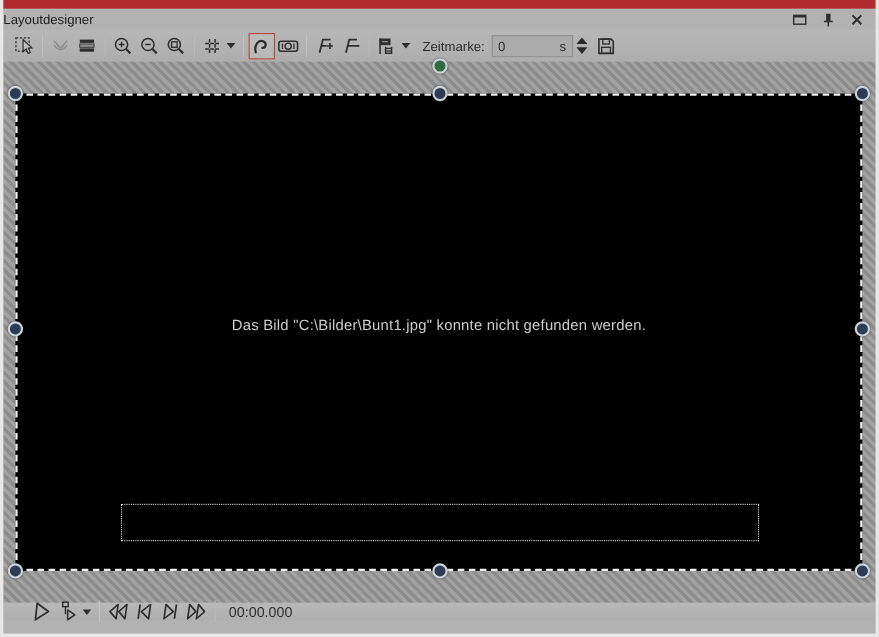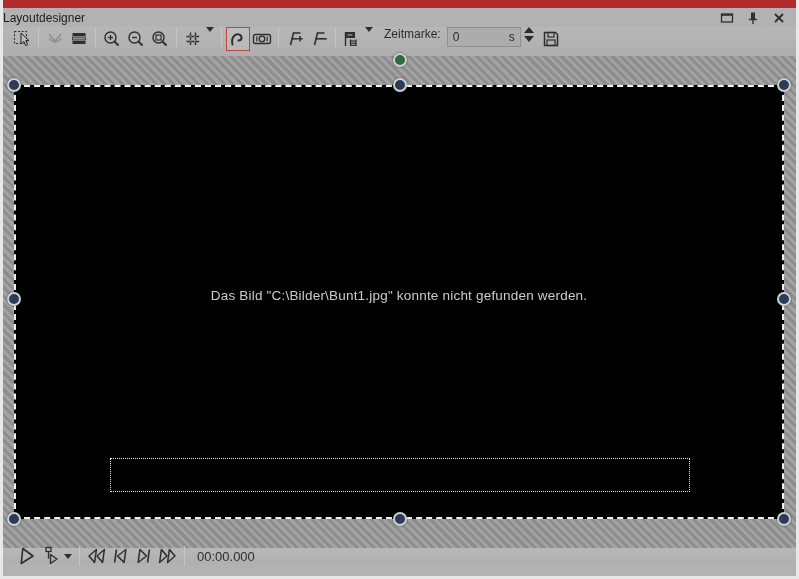--- a/index.html
+++ b/index.html
@@ -13,21 +13,21 @@
   .titlebar {
     position:absolute; left:3px; top:8px; width:793px; height:19px;
     background:#b2b2b2; display:flex; align-items:center;
   }
   .titlebar-text { font-size:12px; color:#1d1d1d; }
   .win-controls { margin-left:auto; display:flex; align-items:center; gap:8px; padding-right:8px; }
   .win-btn { width:18px; height:16px; display:flex; align-items:center; justify-content:center; cursor:default; }
   .toolbar {
     position:absolute; left:3px; top:27px; width:793px; height:29px;
     background:linear-gradient(#b7b7b7,#aeaeae);
-    display:flex; padding-left:7px;
+    display:flex; align-items:center; padding-left:7px;
   }
   .tbtn {
     width:24px; height:24px; display:flex; align-items:center; justify-content:center;
     border:1px solid transparent; flex:0 0 auto;
   }
   .tbtn.active { border:1px solid #b5493e; background:rgba(255,255,255,0.10); }
   .sep { width:1px; height:20px; background:#979797; border-right:1px solid #c6c6c6; margin:0 4px; flex:0 0 auto; }
   .caret { width:0; height:0; border-left:4px solid transparent; border-right:4px solid transparent;
     border-top:5px solid #2e2e2e; margin:0 3px 0 1px; flex:0 0 auto; }
   .tb-label { font-size:12px; color:#2a2a2a; margin:0 6px 0 8px; white-space:nowrap; }
@@ -63,21 +63,21 @@
   .handle {
     position:absolute; width:14px; height:14px; border-radius:50%;
     background:#2c3c54; border:2px solid #ccd2d9; margin:-7px 0 0 -7px;
     box-shadow:0 0 2px rgba(0,0,0,0.6);
   }
   .handle.rotate { background:#2f6b3f; }
 
   .transport {
     position:absolute; left:3px; top:548px; width:793px; height:16px;
     background:linear-gradient(#b8b8b8,#afafaf);
-    display:flex; align-items:center; padding-left:12px;
+    display:flex; align-items:center; padding-left:23px;
   }
   .time-display { font-size:13px; color:#2d2d2d; margin-left:8px; }
   .edge { position:absolute; background:#e8e8e8; z-index:50; }
   .edge-left { left:0; top:0; width:3px; height:579px; }
   .edge-right { right:0; top:0; width:3px; height:579px; }
   .edge-bottom { left:0; bottom:0; width:799px; height:3px; }
   svg { display:block; }
 </style>
 </head>
 <body>

